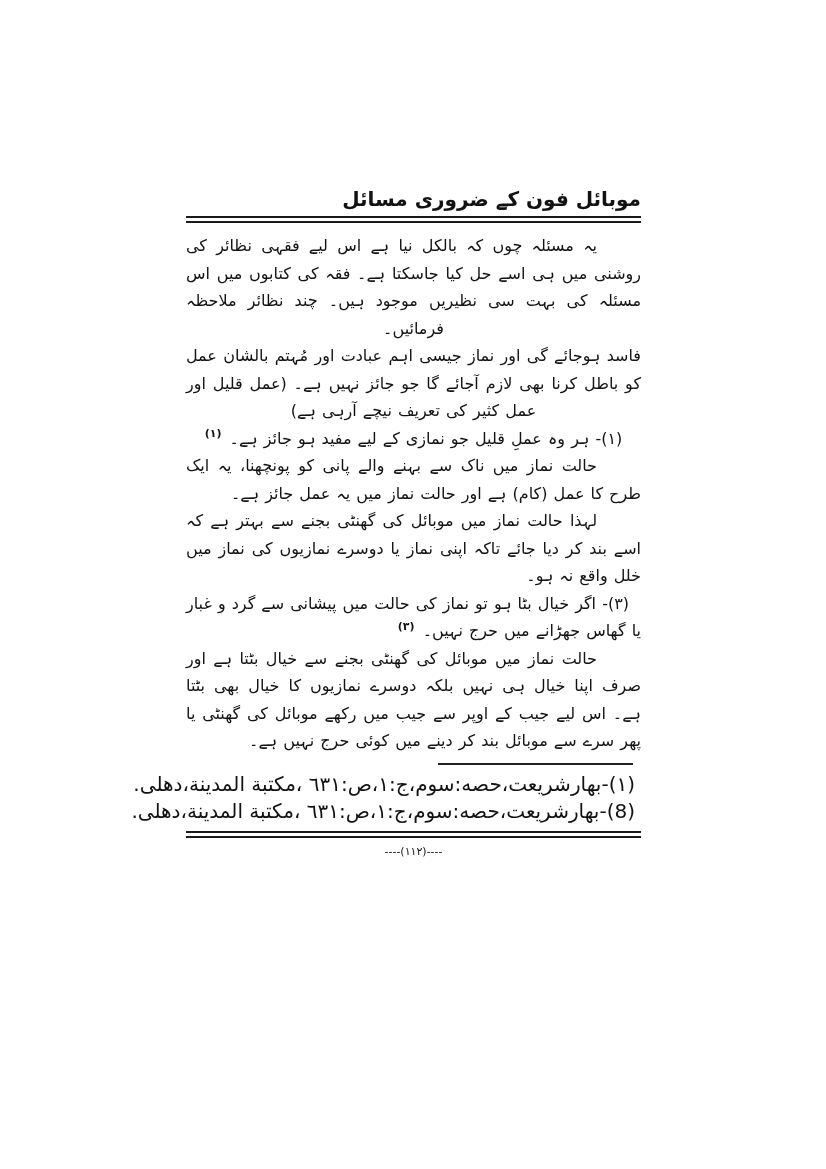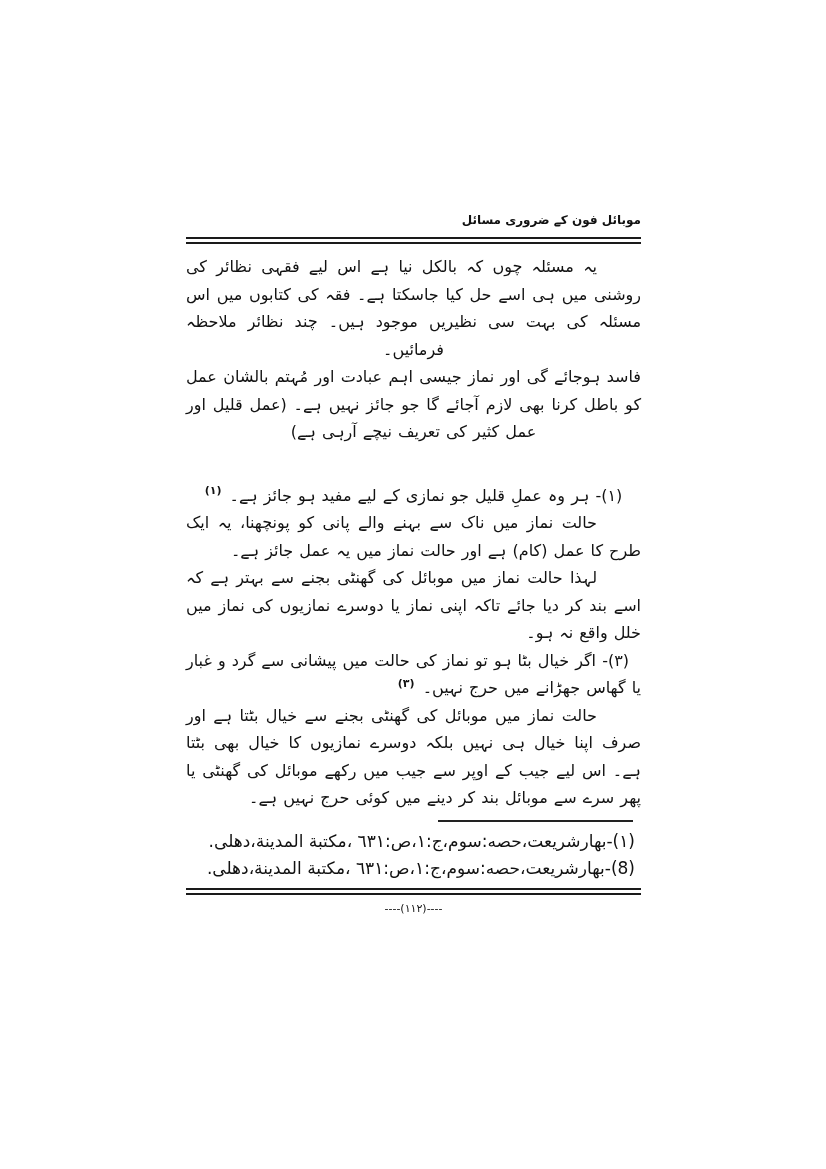--- a/index.html
+++ b/index.html
@@ -13,26 +13,25 @@
     overflow: hidden;
   }
   .page {
     position: absolute;
     top: 186px;
     left: 186px;
     width: 455px;
     direction: rtl;
   }
   .title {
-    font-size: 12px;
+    font-size: 20px;
     font-weight: bold;
     text-align: right;
     line-height: 26px;
     letter-spacing: 0.2px;
-    margin-top: 21px;
   }
   .dbl-rule {
     height: 3px;
     border-top: 2px solid #1a1a1a;
     border-bottom: 2px solid #1a1a1a;
     margin-top: 4px;
   }
   .body-text {
     margin-top: 9px;
     font-size: 16px;
@@ -40,37 +39,37 @@
   }
   .para {
     margin: 0;
     text-align: justify;
     text-align-last: right;
     word-spacing: 1px;
   }
   .ind    { text-indent: 44px; }
   .ind-sm { text-indent: 12px; }
   .last-center { text-align-last: center; }
-  .center-line { text-align: center; text-align-last: center; margin-top: 36px; }
+  .center-line { text-align: center; text-align-last: center; }
   .fnmark {
     font-size: 11px;
     font-weight: bold;
     vertical-align: super;
     line-height: 0;
     margin-right: 2px;
   }
   .fn-sep {
     width: 195px;
     border-top: 2px solid #222;
     margin: 8px 8px 6px auto; 
     margin-left: auto;
     margin-right: 8px;
   }
   .footnotes {
-    font-size: 17px;
+    font-size: 20px;
     line-height: 27px;
     text-align: right;
     padding-left: 0;
     padding-right: 6px;
   }
   .footnote { white-space: nowrap; }
   .bottom-rule { margin-top: 6px; }
   .page-number {
     margin-top: 7px;
     text-align: center;

